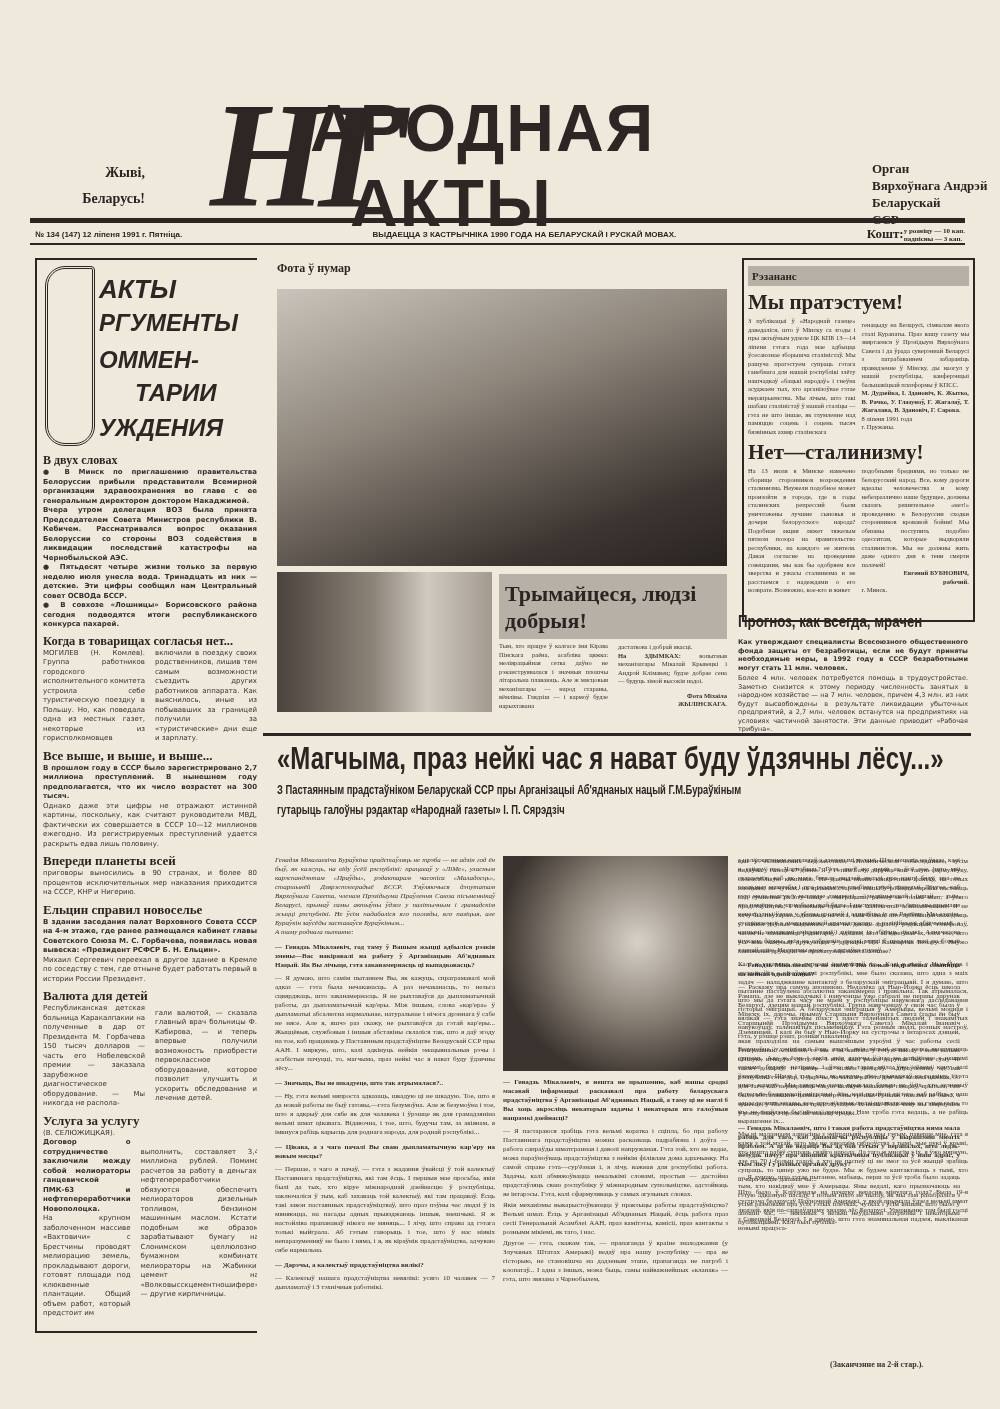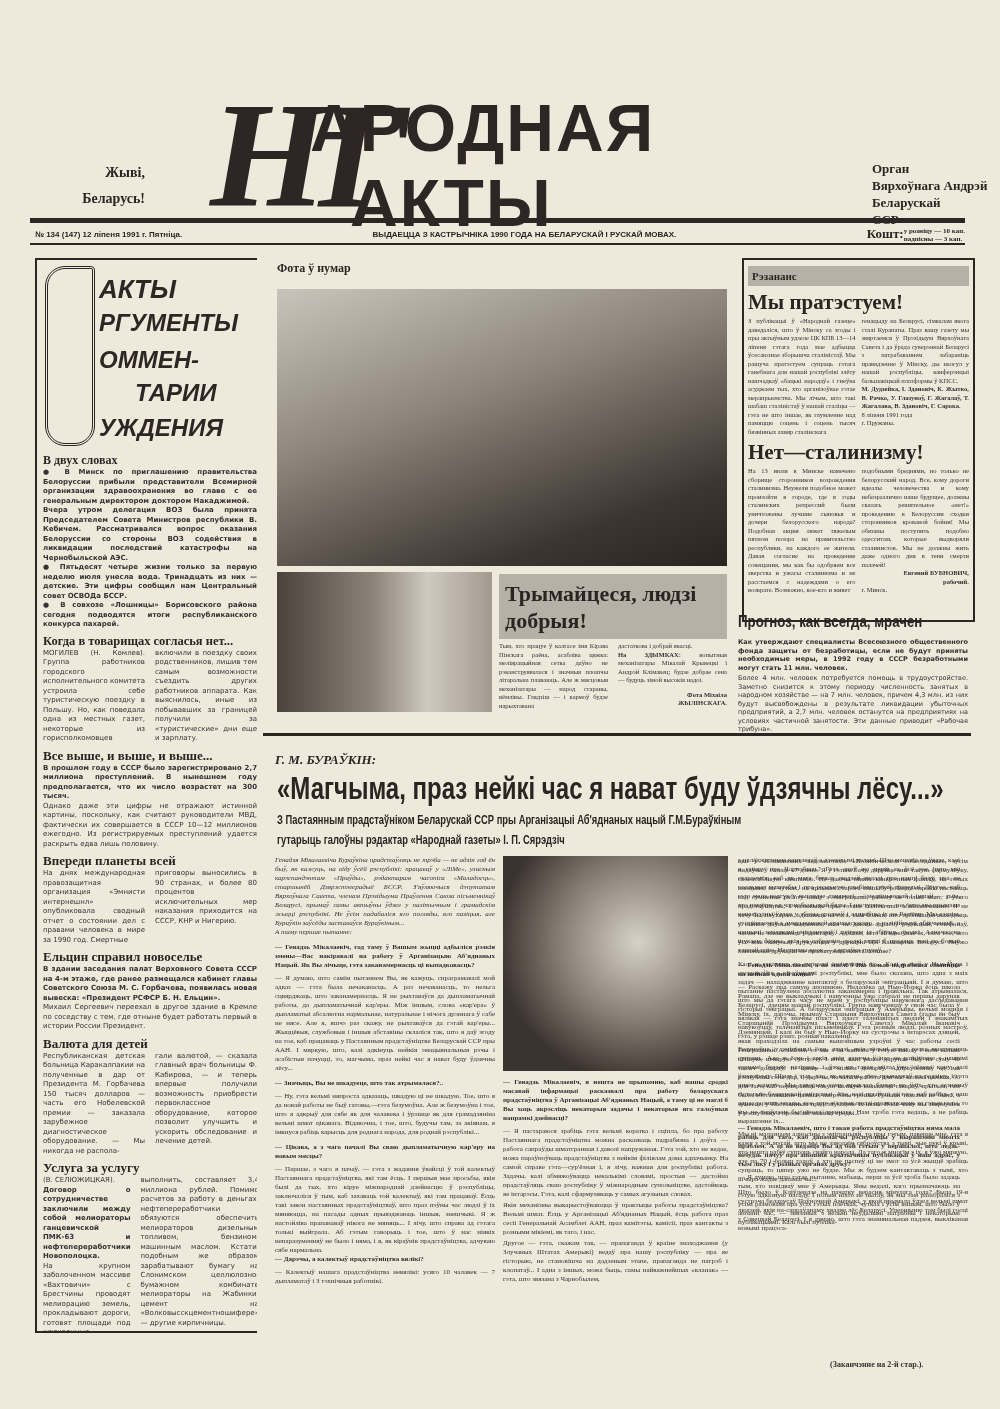--- a/index.html
+++ b/index.html
@@ -14,21 +14,21 @@
   .rule-thick { height: 5px; background: #2e2624; }
   .infobar { left: 35px; top: 226px; width: 930px; font-size: 8px; font-family: "Liberation Sans", sans-serif; font-weight: bold; display: flex; justify-content: space-between; align-items: center; }
   .infobar .price { font-size: 13px; font-family: "Liberation Serif", serif; }
   .infobar .price small { font-size: 7px; display: inline-block; line-height: 8px; vertical-align: middle; }
   .box { border: 2px solid #2e2624; }
   .h-serif { font-family: "Liberation Serif", serif; font-weight: bold; }
   .h-cond { font-family: "Liberation Sans", sans-serif; font-weight: bold; transform: scaleX(0.78); transform-origin: left; }
   .txt { font-family: "DejaVu Sans", sans-serif; font-size: 7px; line-height: 9.5px; text-align: justify; color: #333; }
   .txt-b { font-weight: bold; }
   .serif-txt { font-family: "Liberation Serif", serif; font-size: 8px; line-height: 10px; text-align: justify; color: #333; }
-  .cols2 { display: flex; gap: 10px; }
+  .cols2 { display: flex; gap: 10px; align-items: center; }
   .cols2 > div { flex: 1; }
   .photo { background: linear-gradient(160deg,#c9c4bb 0%,#8d857a 40%,#3c3531 80%,#2a2421 100%); }
   .photo2 { background: linear-gradient(90deg,#4a423c 0%,#8d8479 45%,#cfc9bf 70%,#a39a8f 100%); }
   .photo3 { background: radial-gradient(circle at 60% 40%, #d7d1c7 0%, #8b8277 40%, #3b332f 75%); }
   .gray-band { background: #b7b0a6; }
   .faks-logo { font-family: "Liberation Sans", sans-serif; font-weight: bold; font-style: italic; color: #2e2624; }
 </style>
 </head>
 <body>
 
@@ -83,21 +83,20 @@
 
   <div style="margin-top:4px;">
     <div class="h-serif" style="font-size:13px;">Все выше, и выше, и выше...</div>
     <div class="txt txt-b">В прошлом году в СССР было зарегистрировано 2,7 миллиона преступлений. В нынешнем году предполагается, что их число возрастет на 300 тысяч.</div>
     <div class="txt">Однако даже эти цифры не отражают истинной картины, поскольку, как считают руководители МВД, фактически их совершается в СССР 10—12 миллионов ежегодно. Из регистрируемых преступлений удается раскрыть едва лишь половину.</div>
   </div>
 
   <div style="margin-top:4px;">
     <div class="h-serif" style="font-size:13px;">Впереди планеты всей</div>
     <div class="cols2">
-        <div class="txt">На днях международная правозащитная организация «Эмнисти интернешнл» опубликовала сводный отчет о состоянии дел с правами человека в мире за 1990 год. Смертные</div>
         <div class="txt">приговоры выносились в 90 странах, и более 80 процентов исключительных мер наказания приходится на СССР, КНР и Нигерию.</div>
       </div>
   </div>
 
   <div style="margin-top:4px;">
     <div class="h-serif" style="font-size:13px;">Ельцин справил новоселье</div>
     <div class="txt txt-b">В здании заседания палат Верховного Совета СССР на 4-м этаже, где ранее размещался кабинет главы Советского Союза М. С. Горбачева, появилась новая вывеска: «Президент РСФСР Б. Н. Ельцин».</div>
     <div class="txt">Михаил Сергеевич переехал в другое здание в Кремле по соседству с тем, где отныне будет работать первый в истории России Президент.</div>
   </div>
 
@@ -168,35 +167,34 @@
 </div>
 
 <div class="abs" style="left:738px;top:612px;width:230px;">
   <div class="h-cond" style="font-size:17px;white-space:nowrap;">Прогноз, как всегда, мрачен</div>
   <div class="txt txt-b" style="font-size:6.5px;line-height:8.5px;margin-top:6px;">Как утверждают специалисты Всесоюзного общественного фонда защиты от безработицы, если не будут приняты необходимые меры, в 1992 году в СССР безработными могут стать 11 млн. человек.</div>
   <div class="txt" style="font-size:6.5px;line-height:8.5px;margin-top:2px;">Более 4 млн. человек потребуется помощь в трудоустройстве. Заметно снизится к этому периоду численность занятых в народном хозяйстве — на 7 млн. человек, причем 4,3 млн. из них будут высвобождены в результате ликвидации убыточных предприятий, а 2,7 млн. человек останутся на предприятиях на условиях частичной занятости. Эти данные приводит «Рабочая трибуна».</div>
 </div>
 <div class="abs rule-thick" style="left:263px;top:733px;width:708px;height:3px;"></div>
 
 <div class="abs" style="left:263px;top:738px;width:708px;height:640px;overflow:hidden;">
-  <div class="h-serif" style="font-size:13px;font-style:italic;margin:14px 0 0 12px;">Г. М. БУРАЎКІН:</div>
   <div class="h-cond" style="font-size:32px;white-space:nowrap;margin:2px 0 0 14px;transform:scaleX(0.75);">«Магчыма, праз нейкі час я нават буду ўдзячны лёсу...»</div>
   <div class="h-cond" style="font-size:12px;white-space:nowrap;margin:6px 0 0 14px;">З Пастаянным прадстаўніком Беларускай ССР пры Арганізацыі Аб'яднаных нацый Г.М.Бураўкіным</div>
   <div class="h-cond" style="font-size:12px;white-space:nowrap;margin:6px 0 0 14px;">гутарыць галоўны рэдактар «Народнай газеты» І. П. Сярэдзіч</div>
 
   <div style="position:absolute;left:12px;top:118px;width:220px;">
     <div class="serif-txt" style="font-style:italic;font-size:7px;line-height:9px;">Генадзя Мікалаевіча Бураўкіна прадстаўляць не трэба — не адзін год ён быў, як кажуць, на віду ўсёй рэспублікі: працаваў у «ЛіМе», уласным карэспандэнтам «Праўды», рэдактарам часопіса «Маладосць», старшынёй Дзяржтэлерадыё БССР. З'яўляючыся дэпутатам Вярхоўнага Савета, членам Прэзідыума Праўлення Саюза пісьменнікаў Беларусі, прымаў самы актыўны ўдзел у палітычным і грамадскім жыцці рэспублікі. Не ўсім падабаліся яго погляды, яго пазіцыя, але Бураўкін заўсёды заставаўся Бураўкіным...</div>
-    <div class="serif-txt" style="font-style:italic;font-size:7px;line-height:9px;">А таму першае пытанне:</div>
+    <div class="serif-txt" style="font-style:italic;font-size:7px;line-height:9px;">А таму роднага пытанне:</div>
     <div class="serif-txt" style="font-weight:bold;font-size:7px;line-height:9px;margin-top:6px;">— Генадзь Мікалаевіч, год таму ў Вашым жыцці адбыліся рэзкія змены—Вас накіравалі на работу ў Арганізацыю Аб'яднаных Нацый. Як Вы лічыце, гэта заканамернасць ці выпадковасць?</div>
     <div class="serif-txt" style="font-size:7px;line-height:9px;margin-top:4px;">— Я думаю, што самім пытаннем Вы, як кажуць, спраграмавалі мой адказ — гэта была нечаканасць. А раз нечаканасць, то нельга сцвярджаць, што заканамернасць. Я не рыхтаваўся да дыпламатычнай работы, да дыпламатычнай кар'еры. Між іншым, слова «кар'ера» ў дыпламатыі абсалютна нармальнае, натуральнае і нічога дрэннага ў сабе не нясе. Але я, яшчэ раз скажу, не рыхтаваўся да гэтай кар'еры... Жыццёвыя, службовыя і іншыя абставіны склаліся так, што я даў згоду на тое, каб працаваць у Пастаянным прадстаўніцтве Беларускай ССР пры ААН. І мяркую, што, калі адкінуць нейкія эмацыянальныя рэчы і асабістыя пачуцці, то, магчыма, праз нейкі час я нават буду ўдзячны лёсу...</div>
     <div class="serif-txt" style="font-weight:bold;font-size:7px;line-height:9px;margin-top:6px;">— Значыць, Вы не шкадуеце, што так атрымалася?..</div>
     <div class="serif-txt" style="font-size:7px;line-height:9px;margin-top:4px;">— Ну, гэта вельмі няпроста адказаць, шкадую ці не шкадую. Тое, што я да новай работы не быў гатовы,—гэта безумоўна. Але ж безумоўна і тое, што я адкрыў для сябе як для чалавека і ўрэшце як для грамадзяніна вельмі шмат цікавага. Відавочна, і тое, што, будучы там, за акіянам, я імкнуся рабіць карысць для роднага народа, для роднай рэспублікі...</div>
     <div class="serif-txt" style="font-weight:bold;font-size:7px;line-height:9px;margin-top:6px;">— Цікава, а з чаго пачалі Вы сваю дыпламатычную кар'еру на новым месцы?</div>
     <div class="serif-txt" style="font-size:7px;line-height:9px;margin-top:4px;">— Першае, з чаго я пачаў, — гэта з жадання ўвайсці ў той калектыў Пастаяннага прадстаўніцтва, які там ёсць. І першыя мае просьбы, якія былі да тых, хто кіруе міжнароднай дзейнасцю ў рэспубліцы, заключаліся ў тым, каб захаваць той калектыў, які там працаваў. Ёсць такі закон пастаянных прадстаўніцтваў, што праз пэўны час людзі ў іх мяняюцца, на пасады адных прыязджаюць іншыя, знешчыкі. Я ж настойліва прапанаваў нікога не мяняць... І лічу, што справа ад гэтага толькі выйграла. Аб гэтым гаворыць і тое, што ў нас ніякіх непаразуменняў не было і няма, і я, як кіраўнік прадстаўніцтва, адчуваю сябе нармальна.</div>
-    <div class="serif-txt" style="font-weight:bold;font-size:7px;line-height:9px;margin-top:0;">— Дарэчы, а калектыў прадстаўніцтва вялікі?</div>
+    <div class="serif-txt" style="font-weight:bold;font-size:7px;line-height:9px;margin-top:6px;">— Дарэчы, а калектыў прадстаўніцтва вялікі?</div>
     <div class="serif-txt" style="font-size:7px;line-height:9px;margin-top:4px;">— Калектыў нашага прадстаўніцтва невялікі: усяго 10 чалавек — 7 дыпламатаў і 3 тэхнічныя работнікі.</div>
   </div>
 
   <div class="photo3" style="position:absolute;left:240px;top:118px;width:225px;height:215px;"></div>
   <div style="position:absolute;left:240px;top:340px;width:225px;">
     <div class="serif-txt" style="font-weight:bold;font-size:7px;line-height:9px;">— Генадзь Мікалаевіч, я нешта не прыпомню, каб нашы сродкі масавай інфармацыі расказвалі пра работу беларускага прадстаўніцтва ў Арганізацыі Аб'яднаных Нацый, а таму ці не маглі б Вы хоць акрэсліць некаторыя задачы і некаторыя яго галоўныя напрамкі дзейнасці?</div>
     <div class="serif-txt" style="font-size:7px;line-height:9px;margin-top:4px;">— Я пастараюся зрабіць гэта вельмі коратка і сціпла, бо пра работу Пастаяннага прадстаўніцтва можна расказваць падрабязна і доўга — работа сапраўды шматгранная і даволі напружаная. Гэта той, хто не ведае, можа параўноўваць прадстаўніцтва з нейкім філіялам дома адпачынку. На самой справе гэта—сур'ёзная і, я лічу, важная для рэспублікі работа. Задачы, калі абмяжоўвацца некалькімі словамі, простыя — дастойна прадстаўляць сваю рэспубліку ў міжнародным супольніцтве, адстойваць яе інтарэсы. Гэта, калі сфармуляваць у самых агульных словах.</div>
     <div class="serif-txt" style="font-size:7px;line-height:9px;margin-top:2px;">Якія механізмы выкарыстоўваюцца ў практыцы работы прадстаўніцтва? Вельмі шмат. Ёсць у Арганізацыі Аб'яднаных Нацый, ёсць работа праз сесіі Генеральнай Асамблеі ААН, праз камітэты, камісіі, праз кантакты з розными мікіемі, як таго, і нас.</div>
     <div class="serif-txt" style="font-size:7px;line-height:9px;margin-top:2px;">Другое — гэта, скажам так, — прапаганда ў краіне знаходжання (у Злучаных Штатах Амерыкі) ведаў пра нашу рэспубліку — пра яе гісторыю, не становішча на дадзеным этапе, прапаганда не патрэб і клопатаў... І адна з іншых, можа быць, самы найважнейшых «кланак» — гэта, што звязана з Чарнобылем,</div>
   </div>

